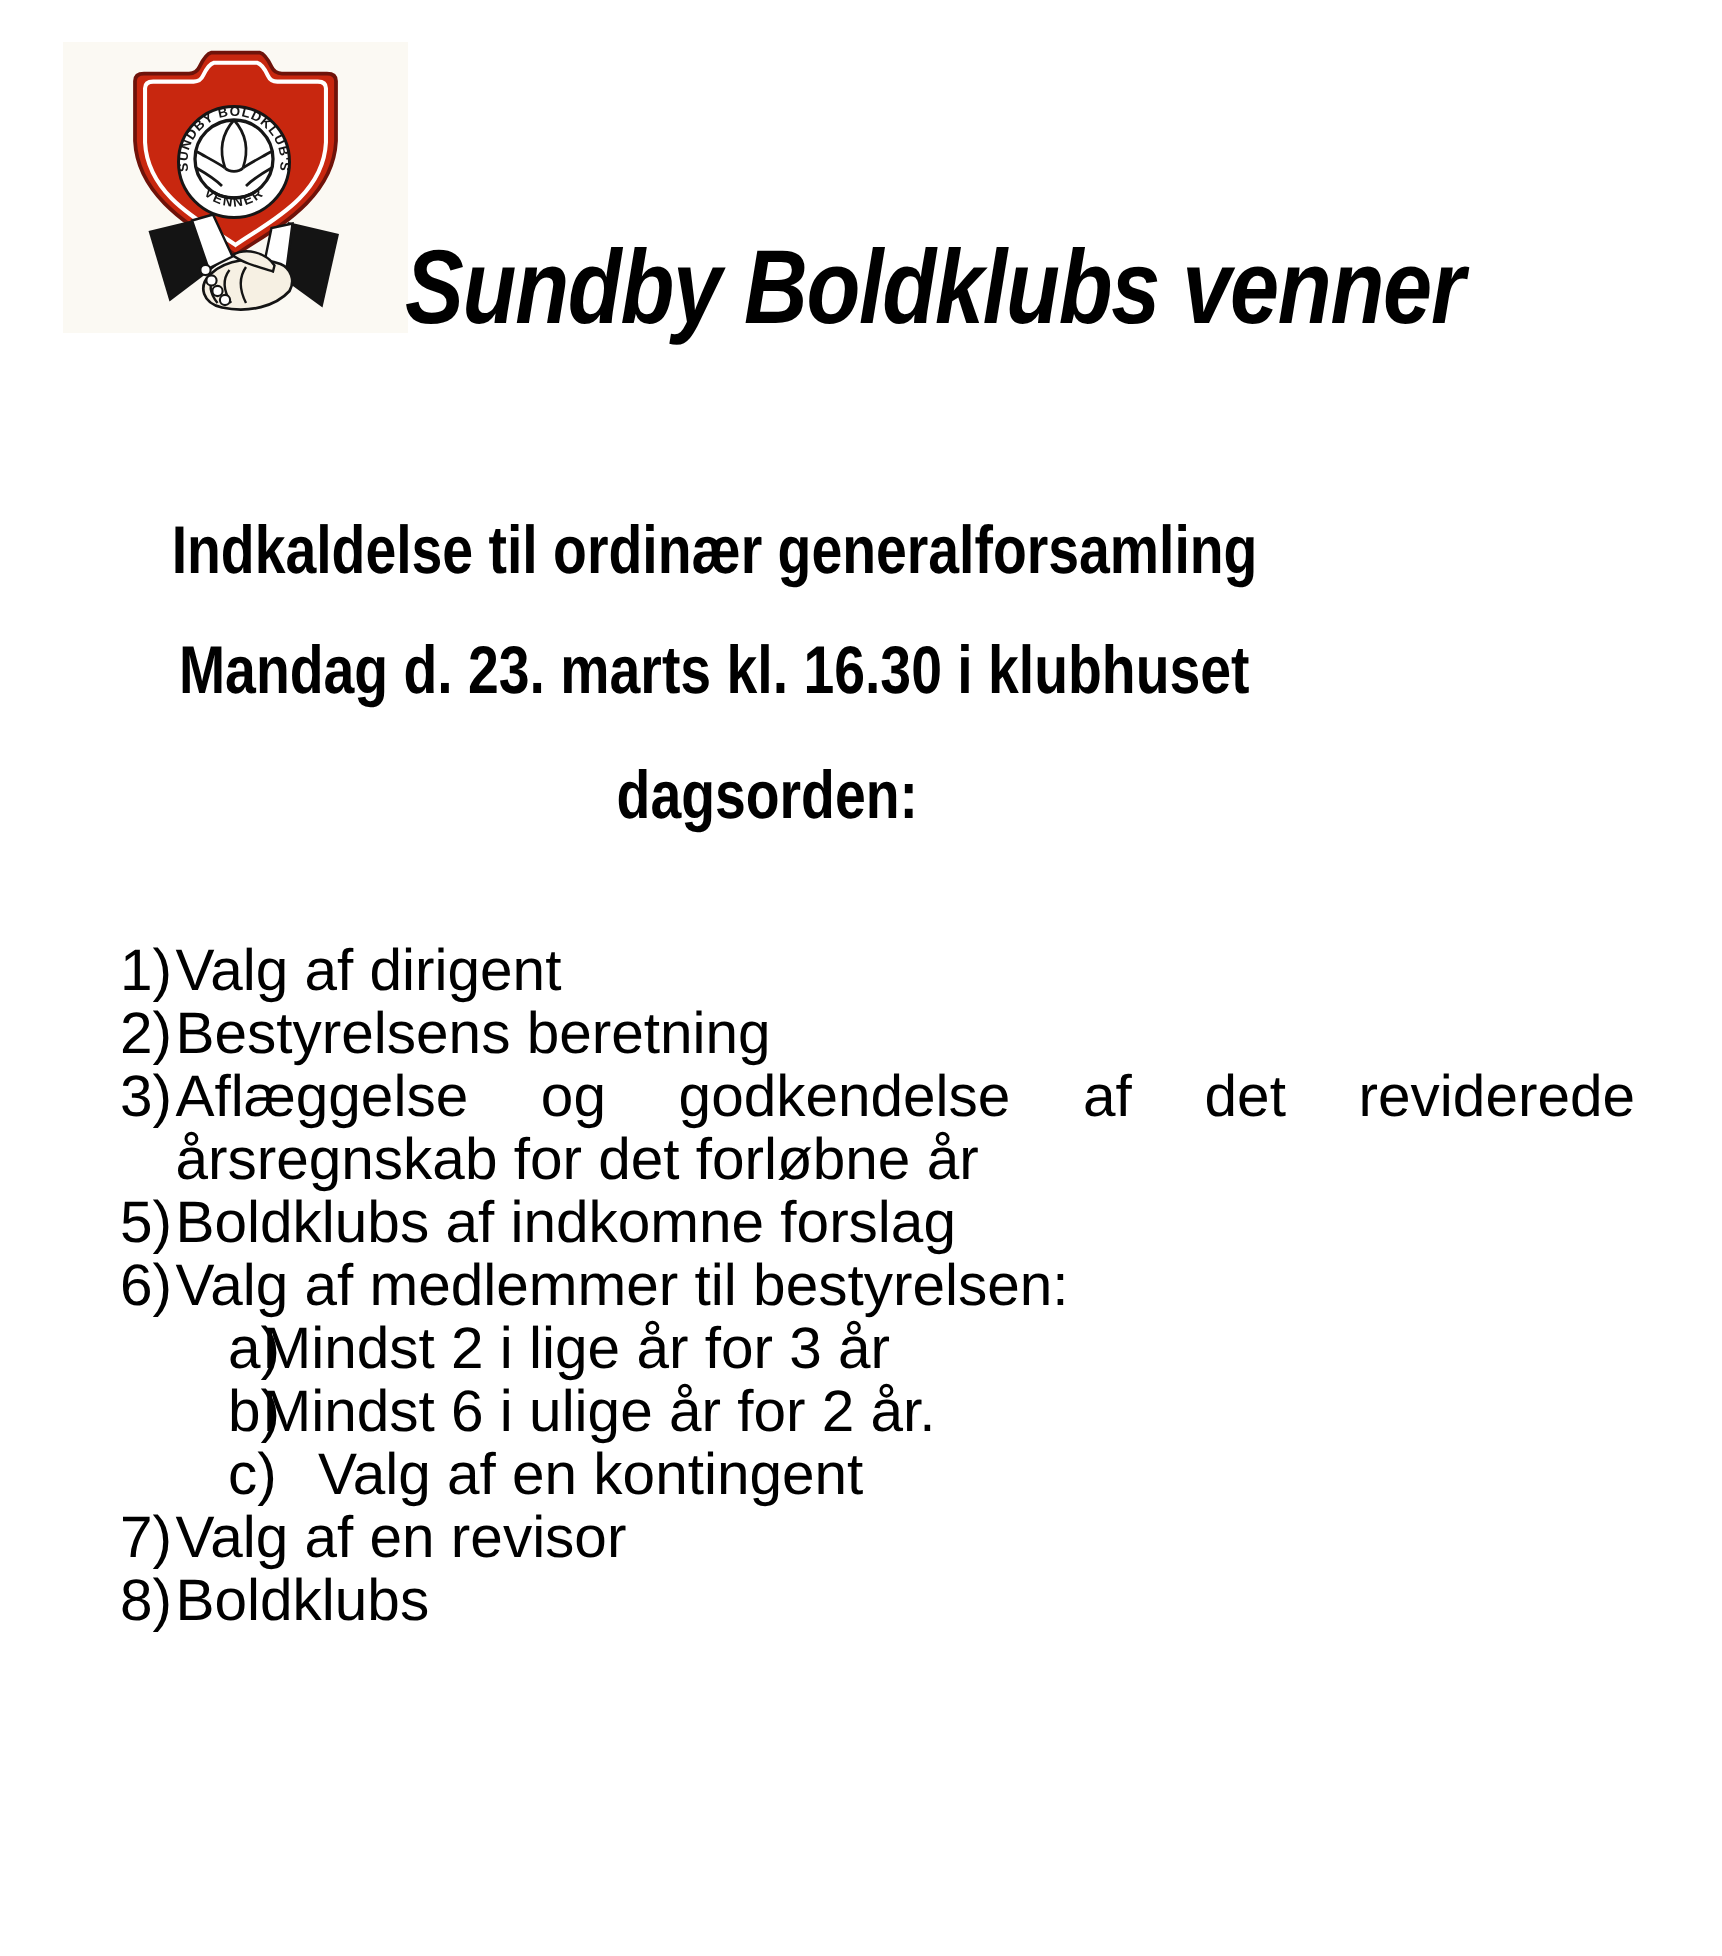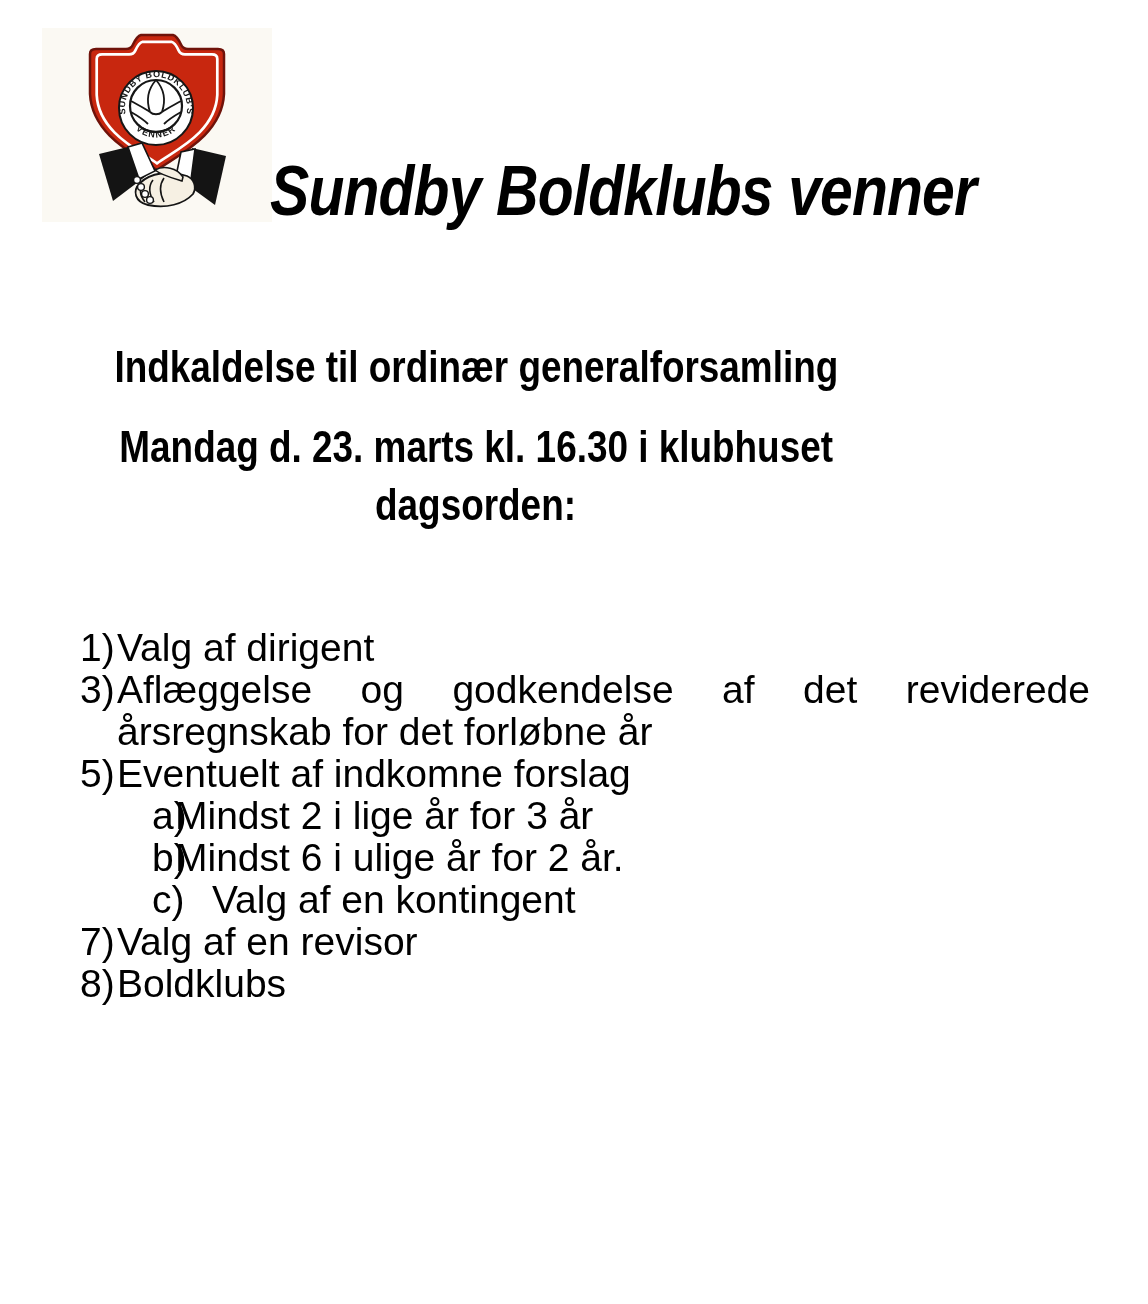--- a/index.html
+++ b/index.html
@@ -16,21 +16,21 @@
              font-size:70px;font-weight:bold;font-style:italic;
              letter-spacing:-1px;white-space:nowrap;line-height:1;
              transform:scaleX(0.84);transform-origin:left top;}
 
   
   .heading{position:absolute;left:0;width:952px;text-align:center;
            font-weight:bold;font-size:45px;line-height:1;white-space:nowrap;}
   .heading>span{display:inline-block;transform:scaleX(0.82);transform-origin:center top;}
   .h-invite{top:344px;}
   .h-date{top:424px;}
-  .h-agenda{top:482px;}
+  .h-agenda{top:507px;padding-left:36px;}
 
   
   .agenda{position:absolute;left:80px;top:627px;width:1010px;
           font-size:39px;line-height:42px;}
   .item{text-align:justify;text-align-last:left;padding-left:37px;}
   .item .marker{display:inline-block;width:37px;margin-left:-37px;}
   .sub{margin-left:72px;padding-left:23px;}
   .sub .marker{width:23px;margin-left:-23px;}
   .sub .marker.wide{width:60px;}
 </style>
@@ -94,22 +94,24 @@
 </div>
 <div class="heading h-date">
   <span>Mandag d. 23. marts kl. 16.30 i klubhuset</span>
 </div>
 <div class="heading h-agenda">
   <span>dagsorden:</span>
 </div>
 
 <div class="agenda">
   <div class="item"><span class="marker">1)</span><span>Valg af dirigent</span></div>
+  <div class="item"><span class="marker">2)</span><span>Bestyrelsens beretning</span></div>
   <div class="item"><span class="marker">3)</span><span>Aflæggelse og godkendelse af det reviderede årsregnskab for det forløbne år</span></div>
-  <div class="item"><span class="marker">5)</span><span>Eventuelt af indkomne forslag</span></div>
+  <div class="item"><span class="marker">5)</span><span>Boldklubs af indkomne forslag</span></div>
+  <div class="item"><span class="marker">6)</span><span>Valg af medlemmer til bestyrelsen:</span></div>
 
   <div class="agenda-sublist">
     <div class="item sub"><span class="marker">a)</span><span>Mindst 2 i lige år for 3 år</span></div>
     <div class="item sub"><span class="marker">b)</span><span>Mindst 6 i ulige år for 2 år.</span></div>
     <div class="item sub"><span class="marker wide">c)</span><span>Valg af en kontingent</span></div>
   </div>
 
   <div class="item"><span class="marker">7)</span><span>Valg af en revisor</span></div>
   <div class="item"><span class="marker">8)</span><span>Boldklubs</span></div>
 </div>

